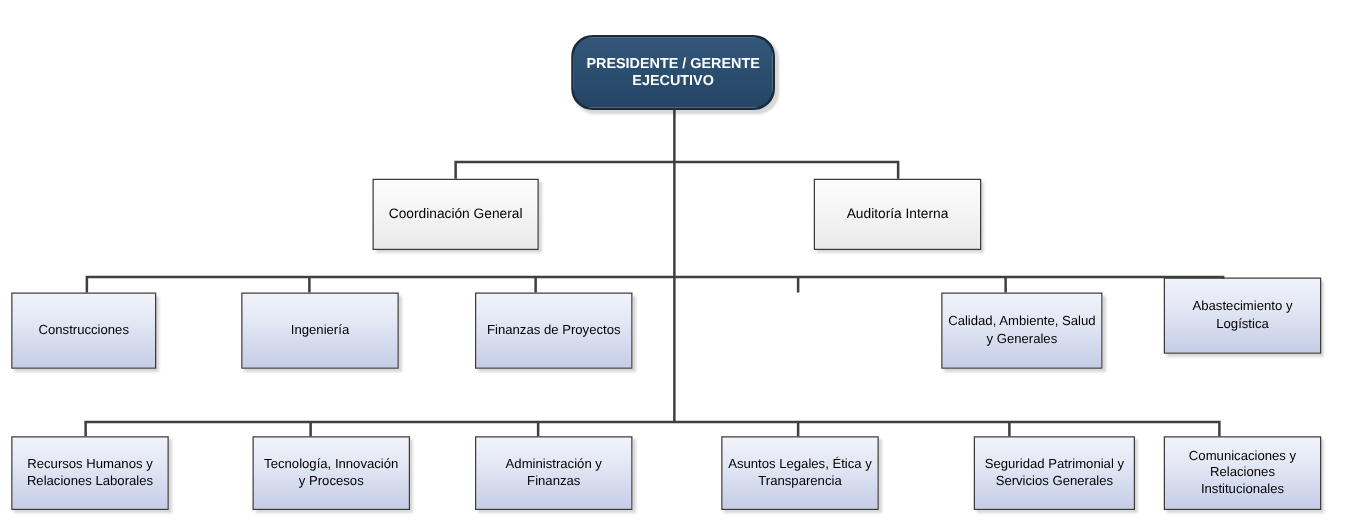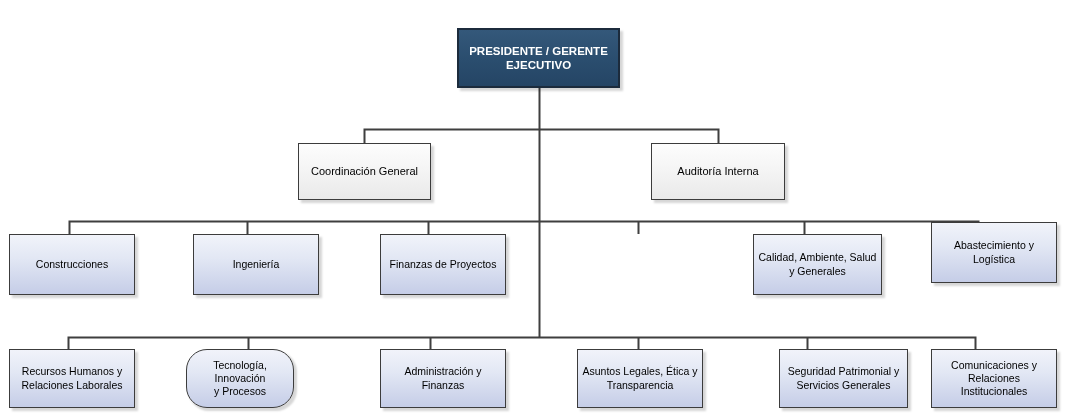--- a/index.html
+++ b/index.html
@@ -35,31 +35,31 @@
   }
   .node.root{
     background:linear-gradient(180deg,#34587a 0%,#2a4d6e 55%,#254565 100%);
     border:2.4px solid #1c2b3c;
     color:#ffffff;
     font-weight:bold;
     font-size:11.5px;
     padding:1px 3px;
   }
   
-  .p-root{left:457px;top:28px;width:163px;height:60px;}
+  .p-root{left:457px;top:28px;width:163px;height:60px;border-radius:17px;}
   .p-l2-0{left:298px;top:143px;width:133px;height:57px;}
   .p-l2-1{left:651px;top:143px;width:134px;height:57px;}
-  .p-l3-0{left:9px;  top:234px;width:126px;height:61px;}
+  .p-l3-0{left:9px;  top:234px;width:116px;height:61px;}
   .p-l3-1{left:193px;top:234px;width:126px;height:61px;}
   .p-l3-2{left:380px;top:234px;width:126px;height:61px;}
   .p-l3-3{left:577px;top:234px;width:126px;height:61px;}
   .p-l3-4{left:753px;top:234px;width:129px;height:61px;}
   .p-l3-5{left:931px;top:222px;width:126px;height:61px;}
   .p-l4-0{left:9px;  top:349px;width:126px;height:59px;}
-  .p-l4-1{left:186px;top:349px;width:108px;height:59px;border-radius:21px;}
+  .p-l4-1{left:202px;top:349px;width:126px;height:59px;}
   .p-l4-2{left:380px;top:349px;width:126px;height:59px;}
   .p-l4-3{left:577px;top:349px;width:126px;height:59px;}
   .p-l4-4{left:753px;top:349px;width:129px;height:59px;margin-left:26px;}
   .p-l4-5{left:931px;top:349px;width:126px;height:59px;}
 </style>
 </head>
 <body>
 
 <div class="canvas">
 

